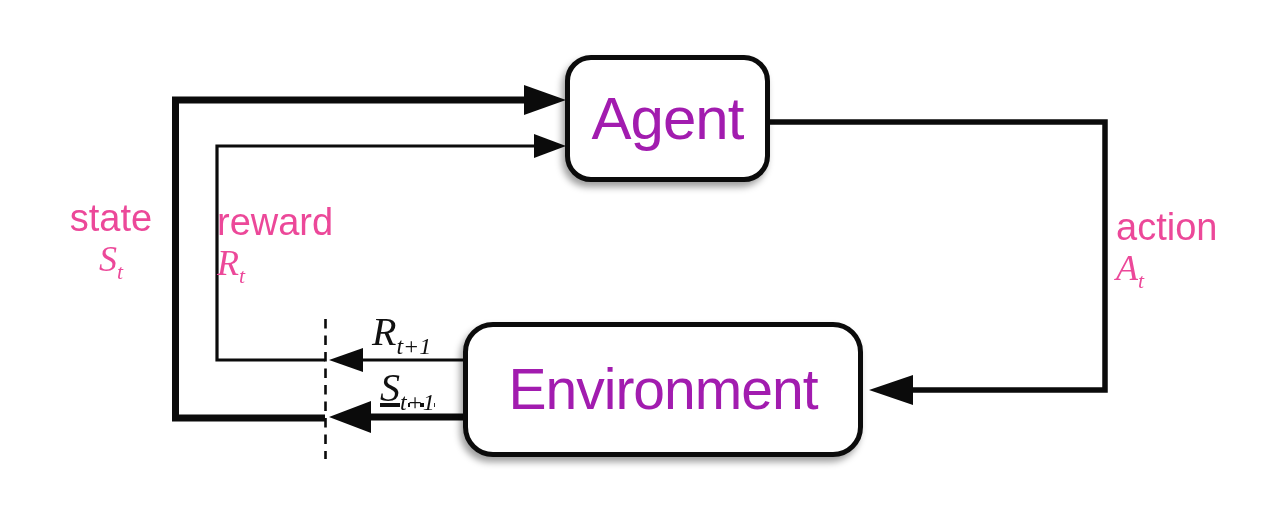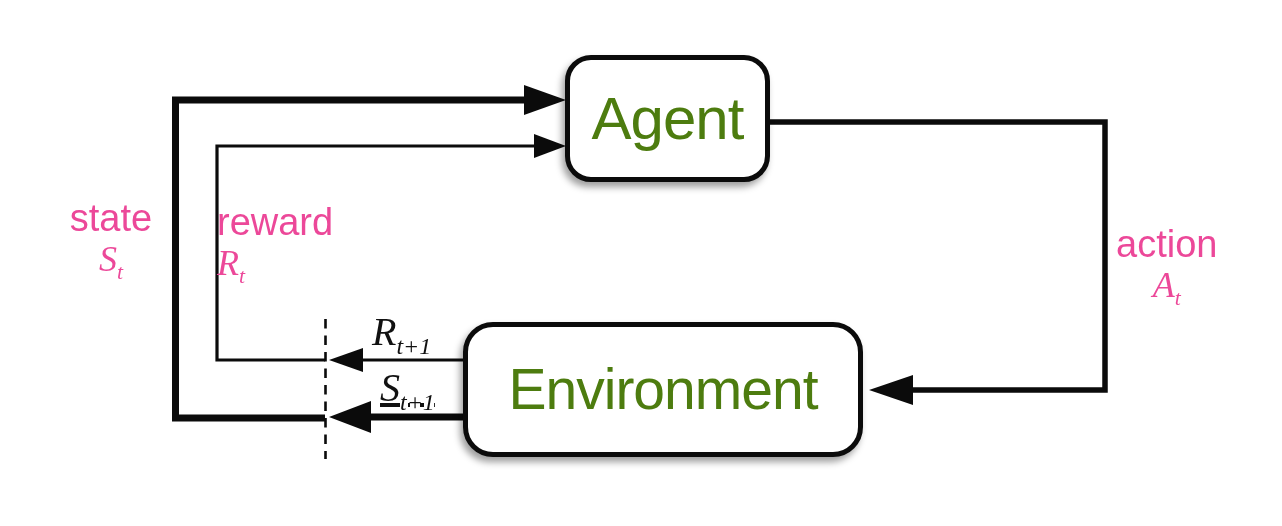--- a/index.html
+++ b/index.html
@@ -15,35 +15,35 @@
   .box{
     position:absolute;
     background:var(--boxfill,#ffffff);
     border:5px solid var(--line,#0b0b0b);
     display:flex;align-items:center;justify-content:center;
     box-shadow:-3px 5px 7px rgba(0,0,0,0.38);
     box-sizing:border-box;
   }
   .box-agent{left:565px;top:55px;width:205px;height:127px;border-radius:26px;}
   .box-env{left:463px;top:322px;width:400px;height:135px;border-radius:30px;}
-  .box-label{font-size:60px;line-height:1;color:#4d7c0f;letter-spacing:-1px;white-space:nowrap;}
+  .box-label{font-size:60px;line-height:1;color:#a21caf;letter-spacing:-1px;white-space:nowrap;}
   .box-env .box-label{font-size:57px;}
 
   .sig{position:absolute;font-size:38px;line-height:1.08;color:#ec4899;}
   .sig .word{font-family:"Liberation Sans",sans-serif;}
   .math{
     font-family:"Liberation Serif","DejaVu Serif",serif;
     font-style:italic;
   }
   .sig .math{font-size:36px;line-height:1.15;}
   sub{font-size:0.60em;font-style:italic;line-height:0;}
 
   .sig-state{left:52px;top:198px;width:118px;text-align:center;}
   .sig-reward{left:217px;top:202px;text-align:left;}
-  .sig-action{left:1116px;top:224px;text-align:center;}
+  .sig-action{left:1116px;top:207px;text-align:left;}
 
   .next-label{position:absolute;font-size:40px;}
   .next-reward{left:372px;top:308px;}
   .next-state{left:380px;top:364px;text-decoration:underline;}
 </style>
 </head>
 <body>
 
 <div class="canvas" style="--bg: #ffffff; --line: #0b0b0b; --boxfill: #ffffff;">
 

